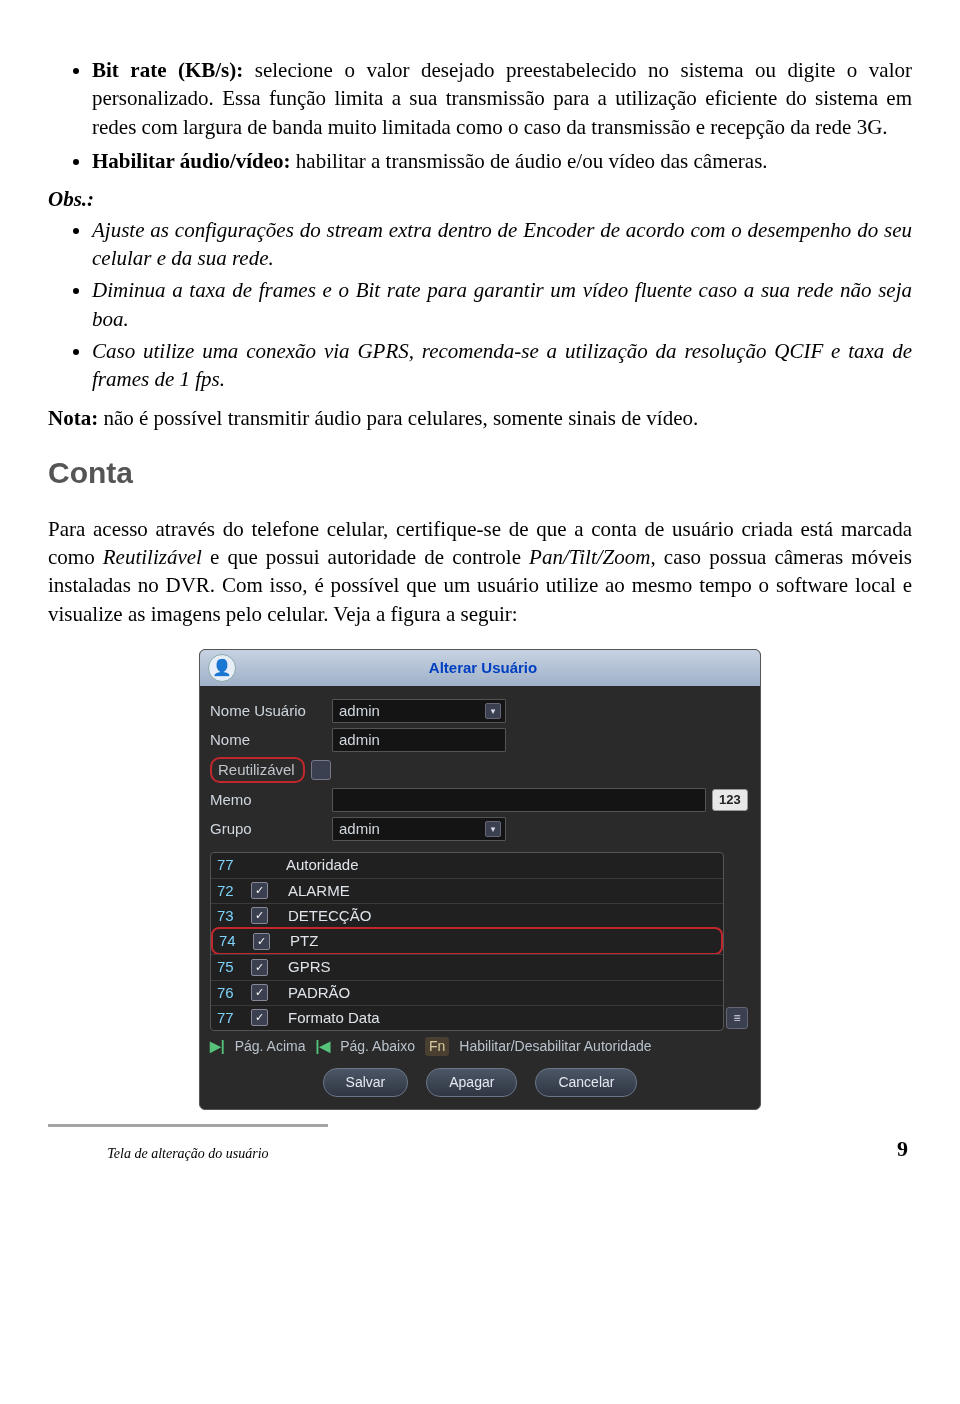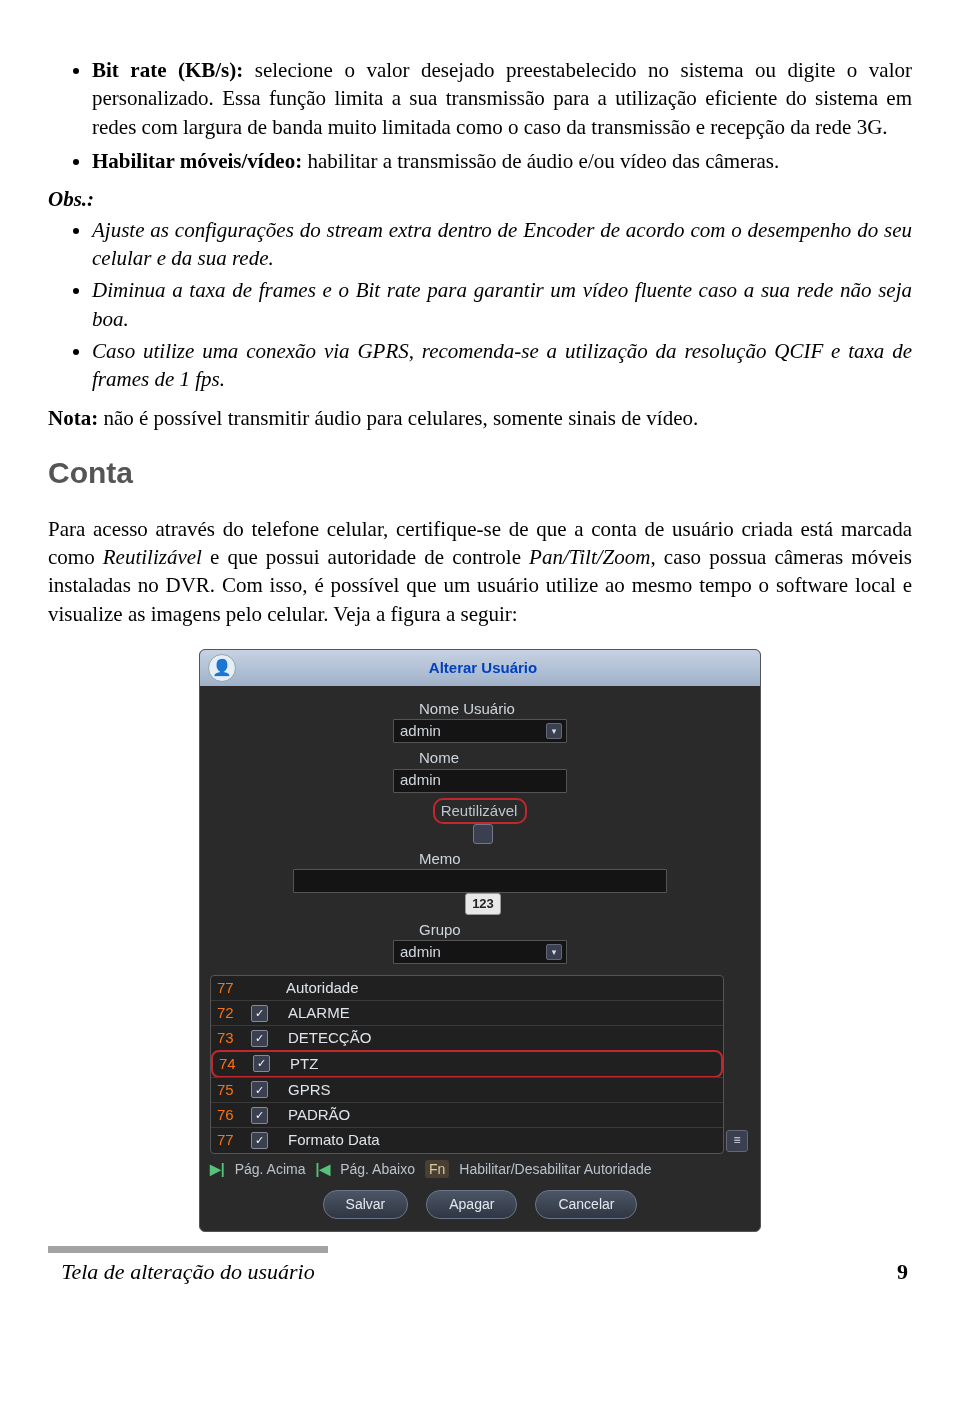--- a/index.html
+++ b/index.html
@@ -62,21 +62,21 @@
     font-weight:bold;
   }
   .title-icon {
     width:26px; height:26px; border-radius:50%;
     background:#e8eef7; border:1px solid #8aa;
     display:flex; align-items:center; justify-content:center;
     font-size:16px; margin-right:8px; color:#345;
   }
   .title-text { flex:1; text-align:center; padding-right:30px; }
   .dlg-body { padding:8px 10px 12px 10px; }
-  .row { display:flex; align-items:center; margin:5px 0;flex-direction:column; }
+  .row { display:flex; align-items:center; margin:5px 0; }
   .lbl { width:122px; color:#cfd6de; }
   .field {
     flex:1; height:22px; background:#141414;
     border:1px solid #555; border-radius:1px; color:#cfd6de;
     padding:0 6px; display:flex; align-items:center; position:relative;
   }
   .dd-arrow {
     position:absolute; right:4px; top:50%; transform:translateY(-50%);
     width:14px; height:14px; background:#3a4050; border:1px solid #667;
     display:flex; align-items:center; justify-content:center; font-size:9px; color:#dde;
@@ -97,21 +97,21 @@
     margin-left:6px; padding:1px 6px; background:#e8e8e8;
     border:1px solid #999; border-radius:3px; color:#222;
     font-weight:bold; font-size:13px;
   }
   .auth-box {
     margin-top:6px; border:1px solid #555; border-radius:4px;
     background:#202020; overflow:hidden;
   }
   .auth-row { display:flex; align-items:center; padding:2px 6px; border-top:1px solid #3a3a3a; }
   .auth-row:first-child { border-top:none; }
-  .auth-num { width:34px; color:#f97316; }
+  .auth-num { width:34px; color:#7dd3fc; }
   .auth-chk {
     width:15px; height:15px; border:1px solid #889;
     background:#3a4050; border-radius:2px; margin-right:8px;
     display:flex; align-items:center; justify-content:center;
     font-size:11px; color:#fff;
   }
   .auth-lbl { flex:1; color:#dfe4ea;margin-left:12px; }
   .auth-hl { border:2px solid #c1272d; border-radius:8px; margin:-1px 0; }
   .scroll-btn {
     width:20px; height:20px; background:#3a4050;
@@ -130,39 +130,39 @@
     padding:0 4px; background:#4a4032; border-radius:3px;
     font-size:14px; color:#d8c9a0;
   }
   .btn-row { display:flex; justify-content:center; gap:18px; margin-top:12px; }
   .btn {
     background:linear-gradient(#4b5666,#303642);
     border:1px solid #6a7688; border-radius:14px;
     padding:4px 22px; color:#e4e9f0; font-size:14px;
   }
   .caption {
-    text-align:center; font-style:italic; font-size:22px;
+    text-align:center; font-style:italic; font-size:14px;
     margin-top:12px;
-    border-top:7px solid #a3a3a3; width:280px;
-    margin-left:auto; margin-right:auto; padding-top:4px;
+    border-top:3px solid #a3a3a3; width:280px;
+    margin-left:auto; margin-right:auto; padding-top:18px;
   }
   .page-num {
     text-align:right; font-weight:bold; font-size:22px;
     margin-top:18px; padding-right:4px;
   }
   .footer-row{display:flex; align-items:flex-end; margin-top:14px;}
   .footer-row .caption{margin:0;}
   .footer-row .page-num{margin:0 0 0 auto;}
 </style>
 </head>
 <body>
 
 <ul class="main-list">
   <li><span class="bold">Bit rate (KB/s):</span><span> selecione o valor desejado preestabelecido no sistema ou digite o valor personalizado. Essa função limita a sua transmissão para a utilização eficiente do sistema em redes com largura de banda muito limitada como o caso da transmissão e recepção da rede 3G.</span></li>
-  <li><span class="bold">Habilitar móveis/vídeo:</span><span> habilitar a transmissão de áudio e/ou vídeo das câmeras.</span></li>
+  <li><span class="bold">Habilitar áudio/vídeo:</span><span> habilitar a transmissão de áudio e/ou vídeo das câmeras.</span></li>
 </ul>
 
 <div class="obs-head">Obs.:</div>
 <ul class="obs-list">
   <li>Ajuste as configurações do stream extra dentro de Encoder de acordo com o desempenho do seu celular e da sua rede.</li>
   <li>Diminua a taxa de frames e o Bit rate para garantir um vídeo fluente caso a sua rede não seja boa.</li>
   <li>Caso utilize uma conexão via GPRS, recomenda-se a utilização da resolução QCIF e taxa de frames de 1 fps.</li>
 </ul>
 
 <p class="nota"><span class="bold">Nota:</span><span> não é possível transmitir áudio para celulares, somente sinais de vídeo.</span></p>

